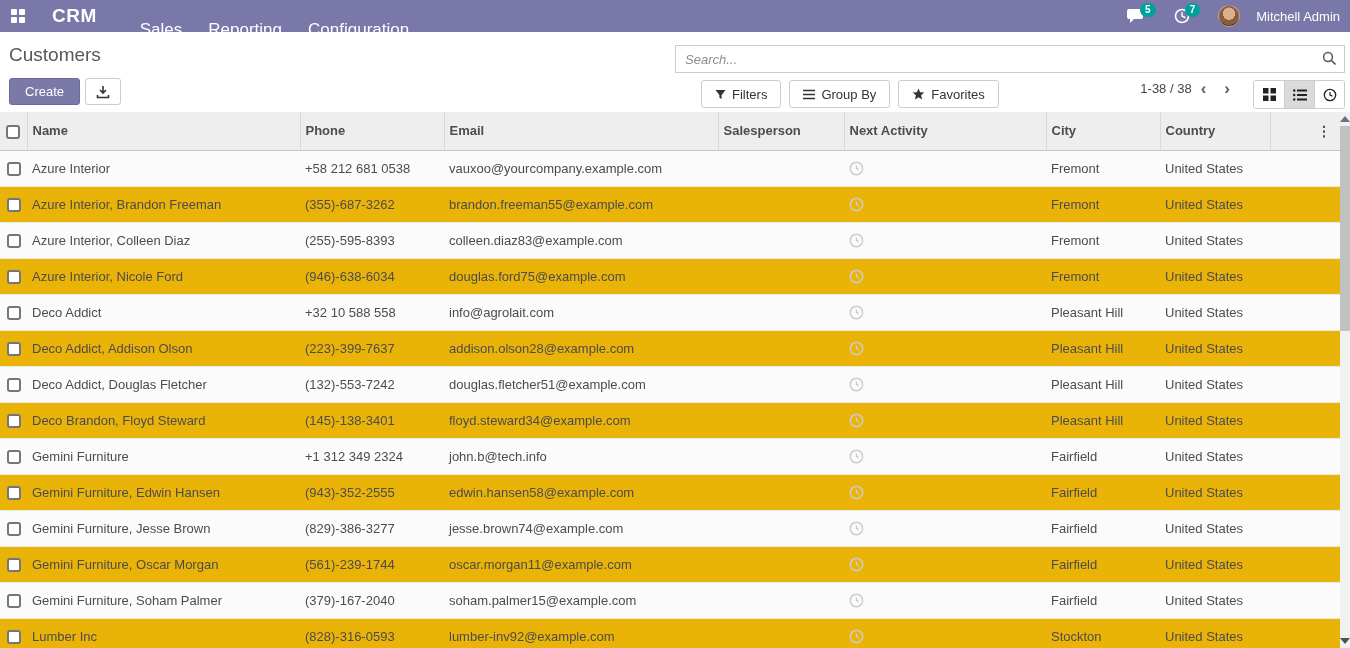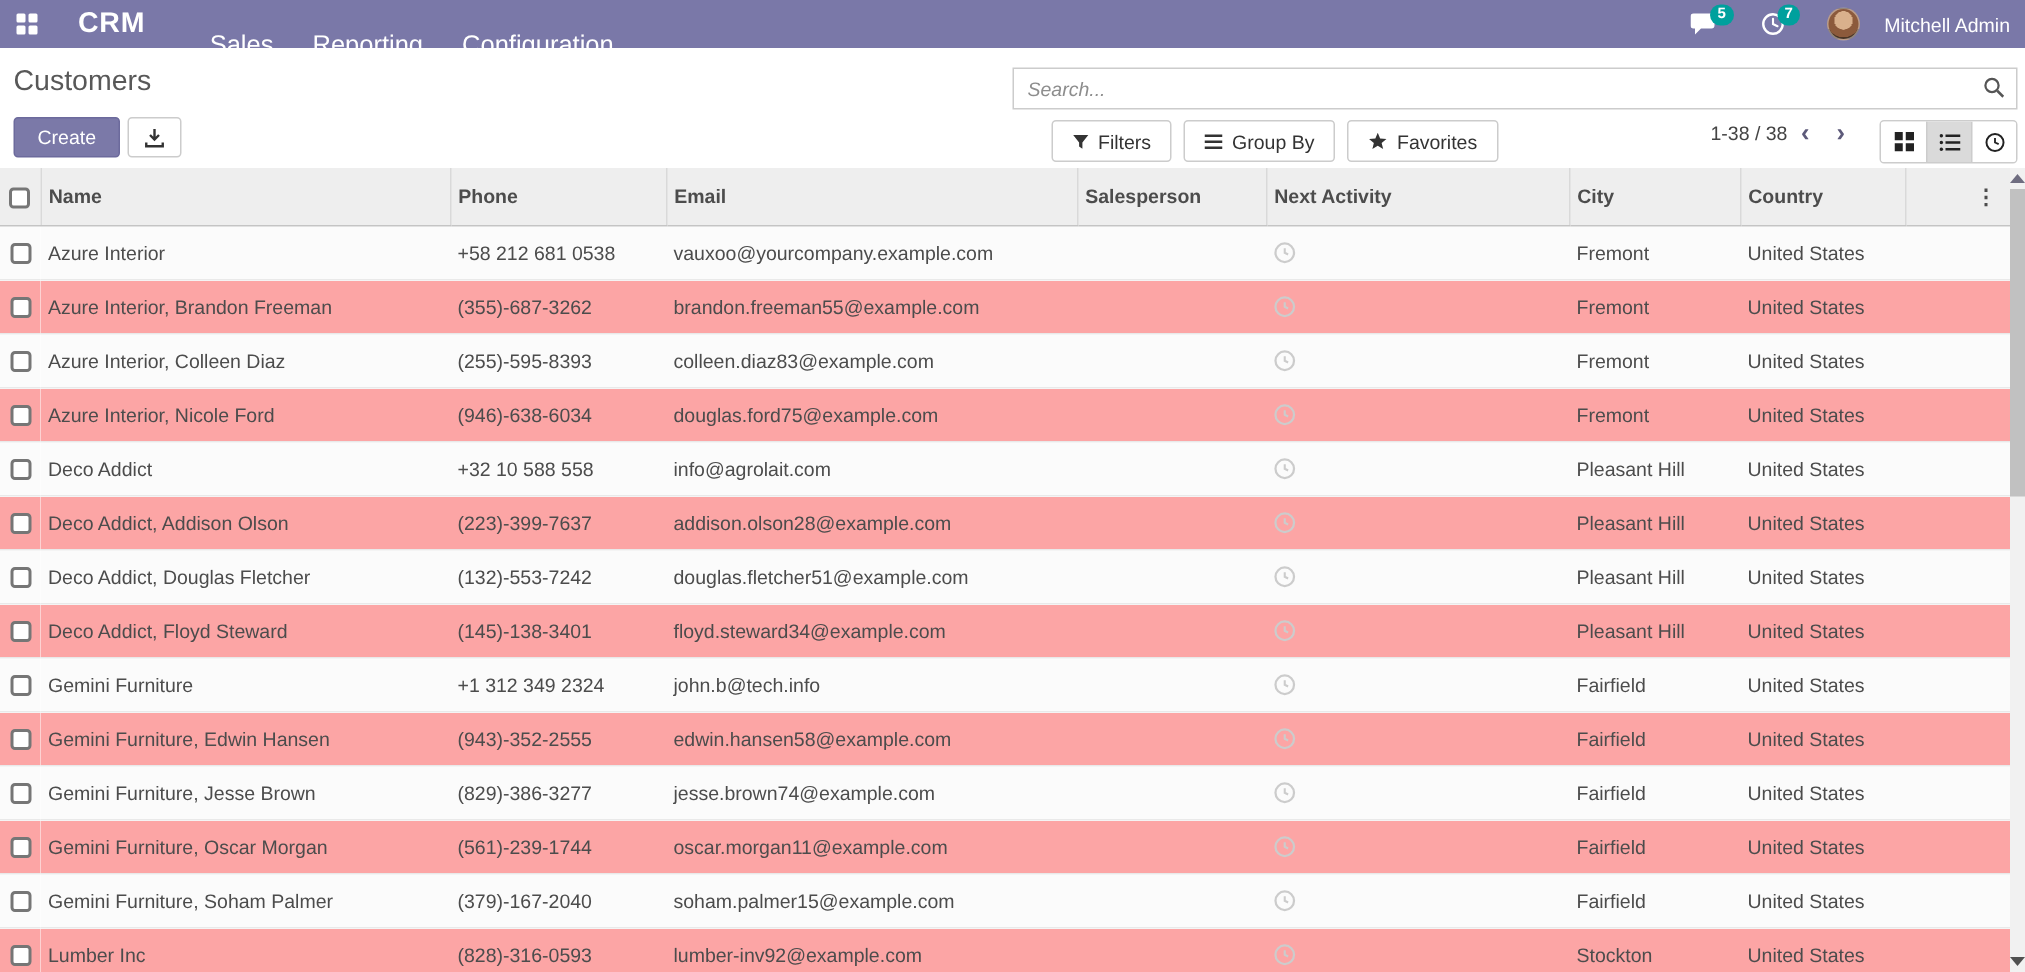--- a/index.html
+++ b/index.html
@@ -75,21 +75,21 @@
 
   
   .table-wrap { position:absolute; top:112px; left:0; width:1340px; }
   table { border-collapse:collapse; table-layout:fixed; width:1340px; font-size:13px; color:#4c4c4c; }
   thead th {
     background:#eeeeee; height:38px; text-align:left; font-weight:bold; color:#4c4c4c;
     padding:0 5px; border-bottom:1px solid #c4c4c4; border-left:1px solid #d9d9d9; cursor:pointer;
   }
   thead th:first-child { border-left:none; }
   tbody td { height:36px; padding:0 5px; border-bottom:1px solid #e9e9e9; overflow:hidden; white-space:nowrap; }
-  tbody tr { background:#fca5a5; cursor:pointer; }
+  tbody tr { background:#eab308; cursor:pointer; }
   tbody tr:nth-child(odd) { background:#fbfbfb; }
   .cb {
     display:inline-block; width:14px; height:14px; border:2px solid #767676; border-radius:3px;
     background:#fff; vertical-align:middle; cursor:pointer;
   }
   th.col-chk, td.col-chk { text-align:center; padding:0; }
   .clock-cell svg { vertical-align:middle; }
   .dots-btn { background:none; border:none; color:#4c4c4c; font-size:14px; font-weight:bold;
     cursor:pointer; float:right; padding:0 4px; line-height:1; font-family:inherit; }
 
@@ -358,21 +358,21 @@
         <path d="M8 4.8 V8 L10.4 9.2" fill="none" stroke="#cccccc" stroke-width="1.5"></path>
       </svg>
     </td>
     <td>Pleasant Hill</td>
     <td>United States</td>
     <td></td>
   </tr>
 
   <tr>
     <td class="col-chk"><span class="cb"></span></td>
-    <td>Deco Addict, Floyd Steward</td>
+    <td>Deco Brandon, Floyd Steward</td>
     <td>(145)-138-3401</td>
     <td>floyd.steward34@example.com</td>
     <td></td>
     <td class="clock-cell">
       <svg width="15" height="15" viewBox="0 0 16 16">
         <circle cx="8" cy="8" r="6.6" fill="none" stroke="#cccccc" stroke-width="1.6"></circle>
         <path d="M8 4.8 V8 L10.4 9.2" fill="none" stroke="#cccccc" stroke-width="1.5"></path>
       </svg>
     </td>
     <td>Pleasant Hill</td>

